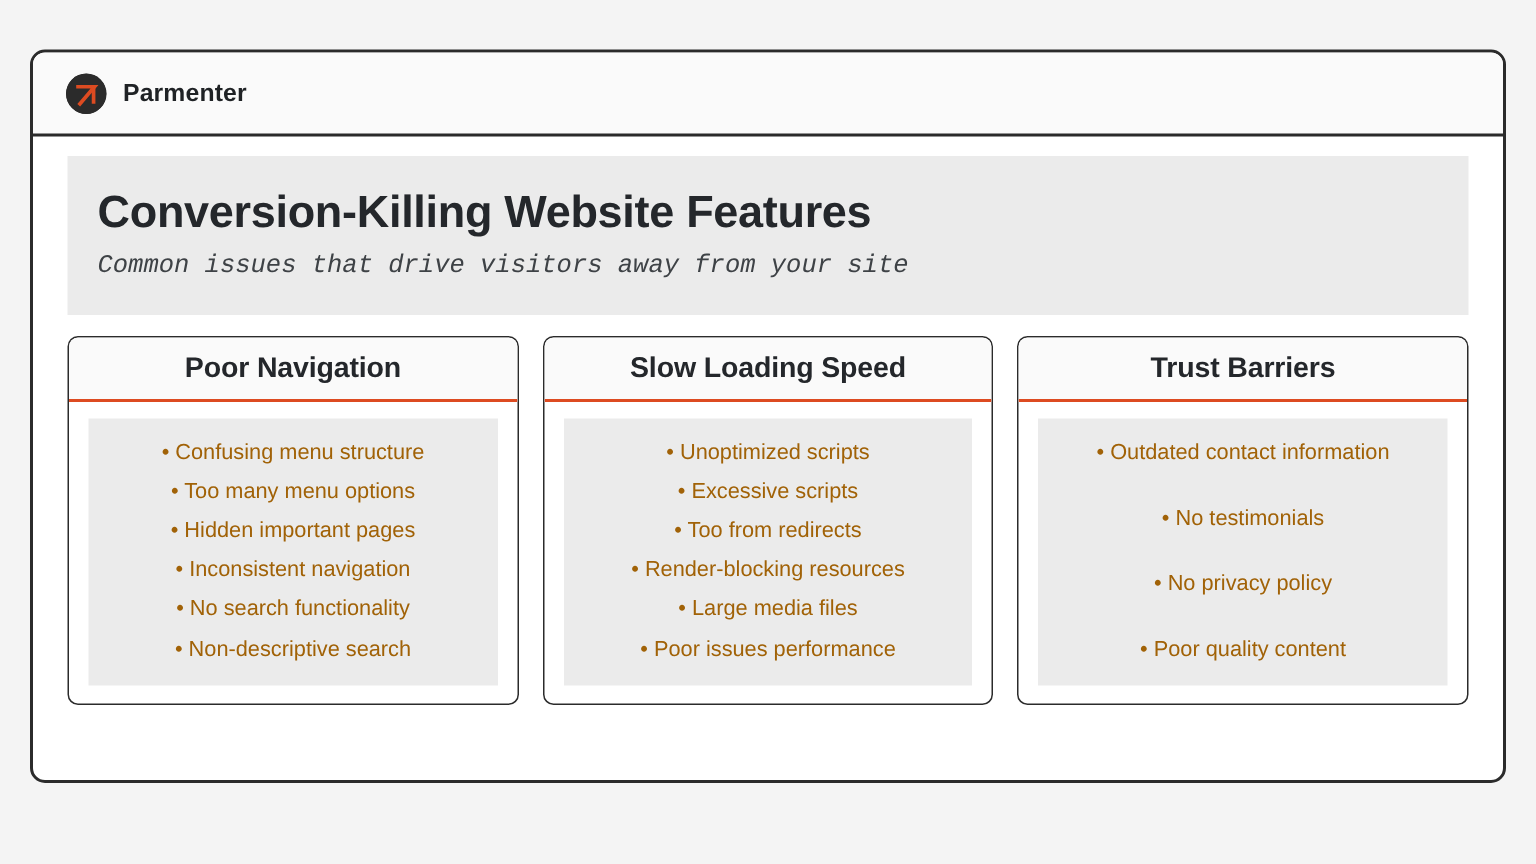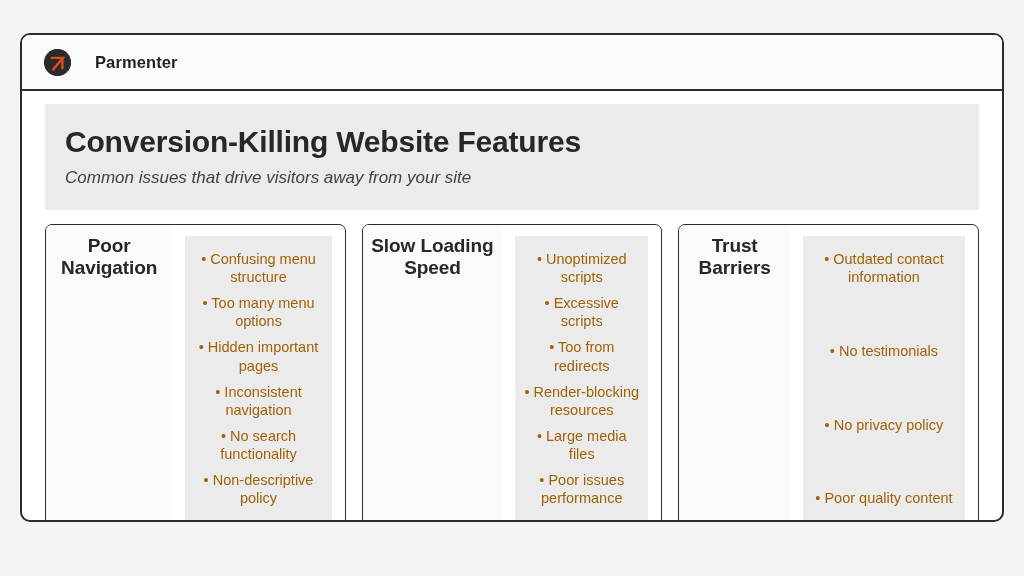--- a/index.html
+++ b/index.html
@@ -29,21 +29,21 @@
   }
 
   
   .brand-bar {
     height: 56px;
     background: #fafafa;
     border-bottom: 2px solid #2b2b2b;
     display: flex;
     align-items: center;
     padding-left: 22px;
-    gap: 24px;
+    gap: 11px;
   }
 
   .brand-logo {
     width: 27px;
     height: 27px;
     border-radius: 50%;
     background: #2b2b2b;
     flex: 0 0 auto;
     display: block;
   }
@@ -74,37 +74,38 @@
     letter-spacing: -0.2px;
     line-height: 1.12;
   }
 
   .main-subtitle {
     margin-top: 9px;
     font-size: 17px;
     font-style: italic;
     color: #3e4246;
     line-height: 1.2;
+    font-family: Liberation Mono, monospace;
   }
 
   
   .columns {
     margin-top: 14px;
     display: flex;
     gap: 16px;
   }
 
   .card {
     flex: 1 1 0;
     background: #ffffff;
     border: 1.6px solid #2b2b2b;
     border-radius: 7px;
     overflow: hidden;
     display: flex;
-    flex-direction: row;
+    flex-direction: column;
   }
 
   .card-header {
     background: #fafafa;
     text-align: center;
     padding: 10px 8px 9px 8px;
     border-bottom: 2.5px solid #dd4b21;
   }
 
   .card-title {
@@ -163,21 +164,21 @@
         <div class="card-header">
           <div class="card-title">Poor Navigation</div>
         </div>
         <div class="card-body">
           <div class="item-panel">
             <div class="item">• Confusing menu structure</div>
             <div class="item">• Too many menu options</div>
             <div class="item">• Hidden important pages</div>
             <div class="item">• Inconsistent navigation</div>
             <div class="item">• No search functionality</div>
-            <div class="item">• Non-descriptive policy</div>
+            <div class="item">• Non-descriptive search</div>
           </div>
         </div>
       </div>
 
       <div class="card">
         <div class="card-header">
           <div class="card-title">Slow Loading Speed</div>
         </div>
         <div class="card-body">
           <div class="item-panel">

